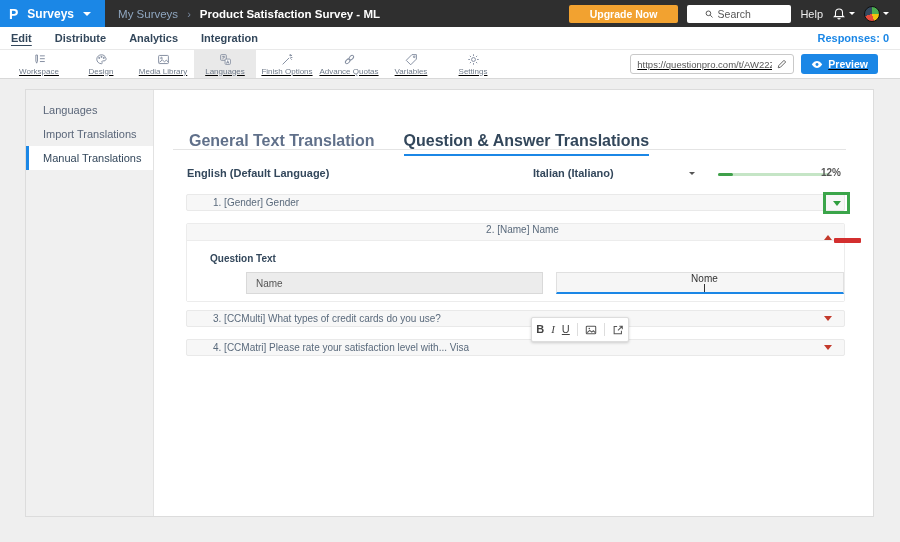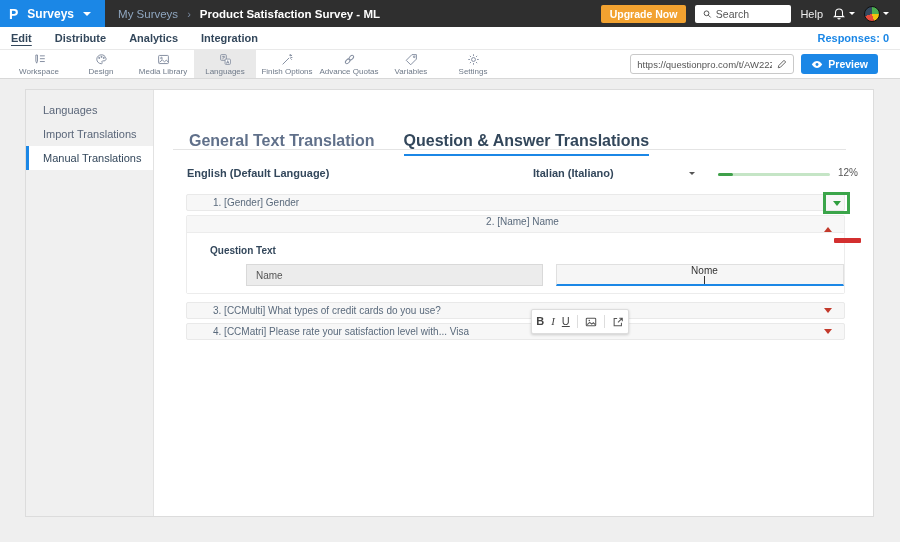--- a/index.html
+++ b/index.html
@@ -17,36 +17,36 @@
   .brand { background: #1b87e6; height: 100%; display: flex; align-items: center; gap: 9px; padding: 0 14px 0 9px; cursor: pointer; }
   .brand .logo { font-weight: 800; font-size: 14px; color: #fff; }
   .brand .label { font-size: 12px; font-weight: 600; color: #fff; }
   .caret-down { width: 0; height: 0; border-left: 4px solid transparent; border-right: 4px solid transparent; border-top: 4px solid #fff; }
   .caret-down.sm { border-left-width: 3px; border-right-width: 3px; border-top-width: 3px; }
   .breadcrumb { display: flex; align-items: center; gap: 9px; margin-left: 13px; font-size: 11.5px; }
   .crumb-parent { color: #8fa6bf; cursor: pointer; }
   .crumb-sep { color: #7a8aa0; font-size: 11px; }
   .crumb-current { color: #fff; font-weight: 700; }
   .top-right { margin-left: auto; display: flex; align-items: center; gap: 9px; padding-right: 11px; }
-  .upgrade-btn { background: #f2a230; color: #fff; font-size: 10.5px; font-weight: 700; padding: 3px 9px; border-radius: 2px; cursor: pointer; }
-  .searchbox { background: #fff; border-radius: 2px; height: 18px; width: 96px; display: flex; align-items: center; padding: 0 8px; gap: 4px; }
+  .upgrade-btn { background: #f2a230; color: #fff; font-size: 10.5px; font-weight: 700; padding: 3px 21px; border-radius: 2px; cursor: pointer; }
+  .searchbox { background: #fff; border-radius: 2px; height: 18px; width: 104px; display: flex; align-items: center; padding: 0 18px; gap: 4px; }
   .searchbox input { border: none; outline: none; width: 100%; font-size: 10.5px; font-family: "Liberation Sans", sans-serif; color: #333; background: transparent; }
   .searchbox input::placeholder { color: #555; }
   .help { font-size: 11px; color: #eee; cursor: pointer; }
   .iconbtn { display: flex; align-items: center; gap: 3px; cursor: pointer; }
   .avatar { width: 16px; height: 16px; border-radius: 50%; background: conic-gradient(#4caf50 0 25%, #f1c40f 25% 45%, #e74c3c 45% 70%, #34495e 70% 100%); border: 1px solid #111; }
 
   
   .subnav { height: 23px; background: #fff; display: flex; align-items: center; padding: 0 11px; gap: 23px; border-bottom: 1px solid #e9e9e9; }
   .subnav-item { font-size: 11px; font-weight: 700; color: #33475b; cursor: pointer; }
   .subnav-item.active { text-decoration: underline; text-underline-offset: 3px; }
   .responses { margin-left: auto; font-size: 11px; color: #1b87e6; font-weight: 600; }
 
   
-  .toolbar { height: 29px; background: #fff; display: flex; align-items: stretch; border-bottom: 1px solid #d8d8d8; padding: 0 22px 0 8px; }
+  .toolbar { height: 29px; background: #fff; display: flex; align-items: stretch; border-bottom: 1px solid #d8d8d8; padding: 0 22px 0 8px; text-decoration: underline; }
   .tool { width: 62px; display: flex; flex-direction: column; align-items: center; justify-content: center; gap: 1px; cursor: pointer; color: #848ea0; }
   .tool.active { background: #e9e9e9; }
   .tool .tool-label { font-size: 8px; color: #6f7a89; white-space: nowrap; }
   .url-box { margin-left: auto; align-self: center; width: 164px; height: 20px; border: 1px solid #c9c9c9; border-radius: 3px; display: flex; align-items: center; padding: 0 6px; gap: 5px; background: #fff; }
   .url-text { flex: 1; font-size: 9.5px; color: #555; white-space: nowrap; overflow: hidden; }
   .preview-btn { margin-left: 7px; align-self: center; background: #1b87e6; color: #fff; height: 20px; padding: 0 10px; border-radius: 3px; display: flex; align-items: center; gap: 5px; font-size: 10.5px; font-weight: 600; cursor: pointer; }
 
   
   .content { position: relative; height: 463px; background: #efefef; }
   .card { position: absolute; left: 25px; top: 10px; width: 849px; height: 428px; background: #fff; border: 1px solid #dcdcdc; display: flex; }
@@ -59,24 +59,24 @@
   .tab { font-size: 16px; font-weight: 700; color: #60708a; padding-bottom: 4px; cursor: pointer; }
   .tab.active { color: #33475b; border-bottom: 2px solid #1b87e6; }
   .tabs-rule { position: absolute; top: 59px; left: 19px; width: 673px; height: 1px; background: #e4e4e4; }
 
   .src-lang { position: absolute; left: 33px; top: 77px; font-size: 11px; font-weight: 700; color: #33475b; }
   .tgt-select { position: absolute; left: 379px; top: 77px; width: 162px; display: flex; align-items: center; justify-content: space-between; cursor: pointer; gap: 24px; }
   .tgt-label { font-size: 11px; font-weight: 600; color: #33475b; }
   .tgt-select .caret-down { border-top-color: #555; }
   .progress-track { position: absolute; left: 564px; top: 83px; width: 112px; height: 3px; border-radius: 2px; background: #c5e5c6; }
   .progress-fill { height: 100%; border-radius: 2px; background: #3fa04a; }
-  .progress-label { position: absolute; left: 684px; top: 77px; font-size: 10px; color: #555; }
+  .progress-label { position: absolute; left: 667px; top: 77px; font-size: 10px; color: #555; font-weight: bold; }
 
   .qlist { position: absolute; left: 32px; top: 104px; width: 659px; }
-  .qrow { position: relative; height: 17px; background: #f7f7f7; border: 1px solid #e9e9e9; border-radius: 2px; display: flex; align-items: center; padding: 0 12px 0 26px; font-size: 10px; color: #5a6a7c; margin-bottom: 4px; cursor: pointer; }
+  .qrow { position: relative; height: 17px; background: #f7f7f7; border: 1px solid #e9e9e9; border-radius: 2px; display: flex; align-items: center; padding: 0 12px 0 26px; font-size: 10px; color: #5a6a7c; margin-bottom: 12px; cursor: pointer; }
   .qcaret { margin-left: auto; width: 0; height: 0; border-left: 4px solid transparent; border-right: 4px solid transparent; border-top: 5px solid #c3392b; }
   .qcaret.up { border-top: none; border-bottom: 5px solid #c3392b; }
   .qcaret.green { border-top-color: #2f9e3f; }
 
   .annot-green { position: absolute; right: -6px; top: -3px; width: 27px; height: 22px; border: 3px solid #3ba54a; display: flex; align-items: center; justify-content: center; background: transparent; z-index: 4; }
   .annot-red-bar { position: absolute; left: 648px; top: 44px; width: 27px; height: 5px; background: #d32f2f; border-radius: 1px; z-index: 4; }
 
   .qgroup { border: 1px solid #ececec; border-radius: 2px; margin-bottom: 8px; background: #fff; }
   .qgroup .qrow { border: none; border-bottom: 1px solid #ececec; border-radius: 2px 2px 0 0; margin-bottom: 0; flex-direction: column; }
   .qbody { position: relative; height: 60px; padding: 12px 0 0 23px; background: #fff; }

